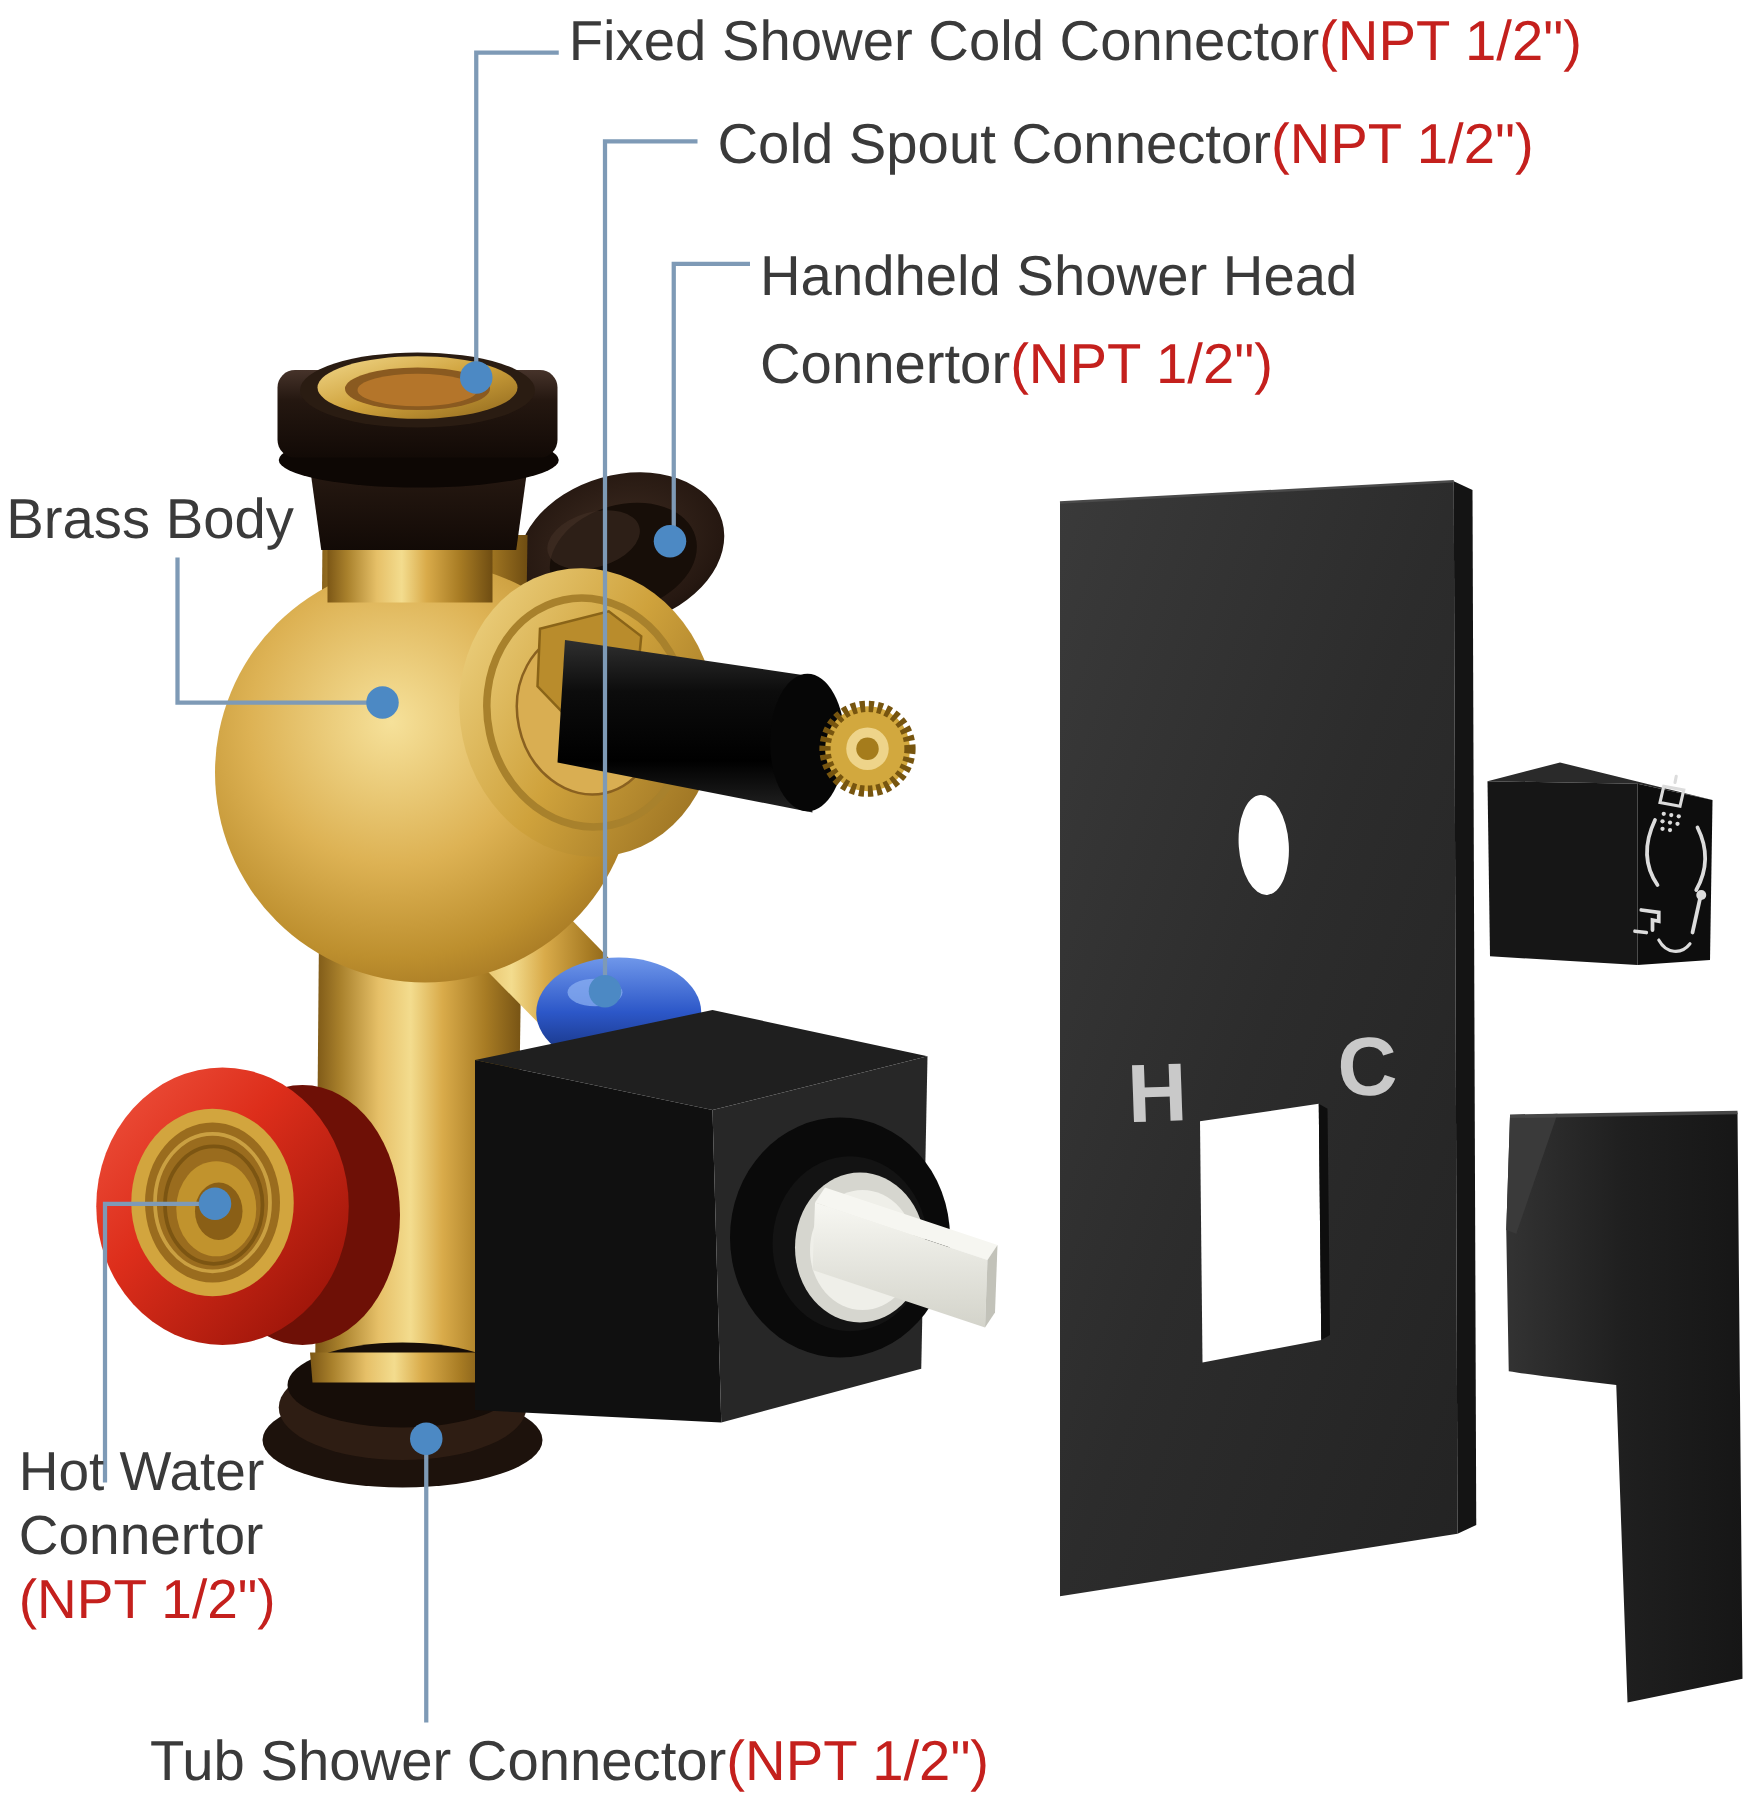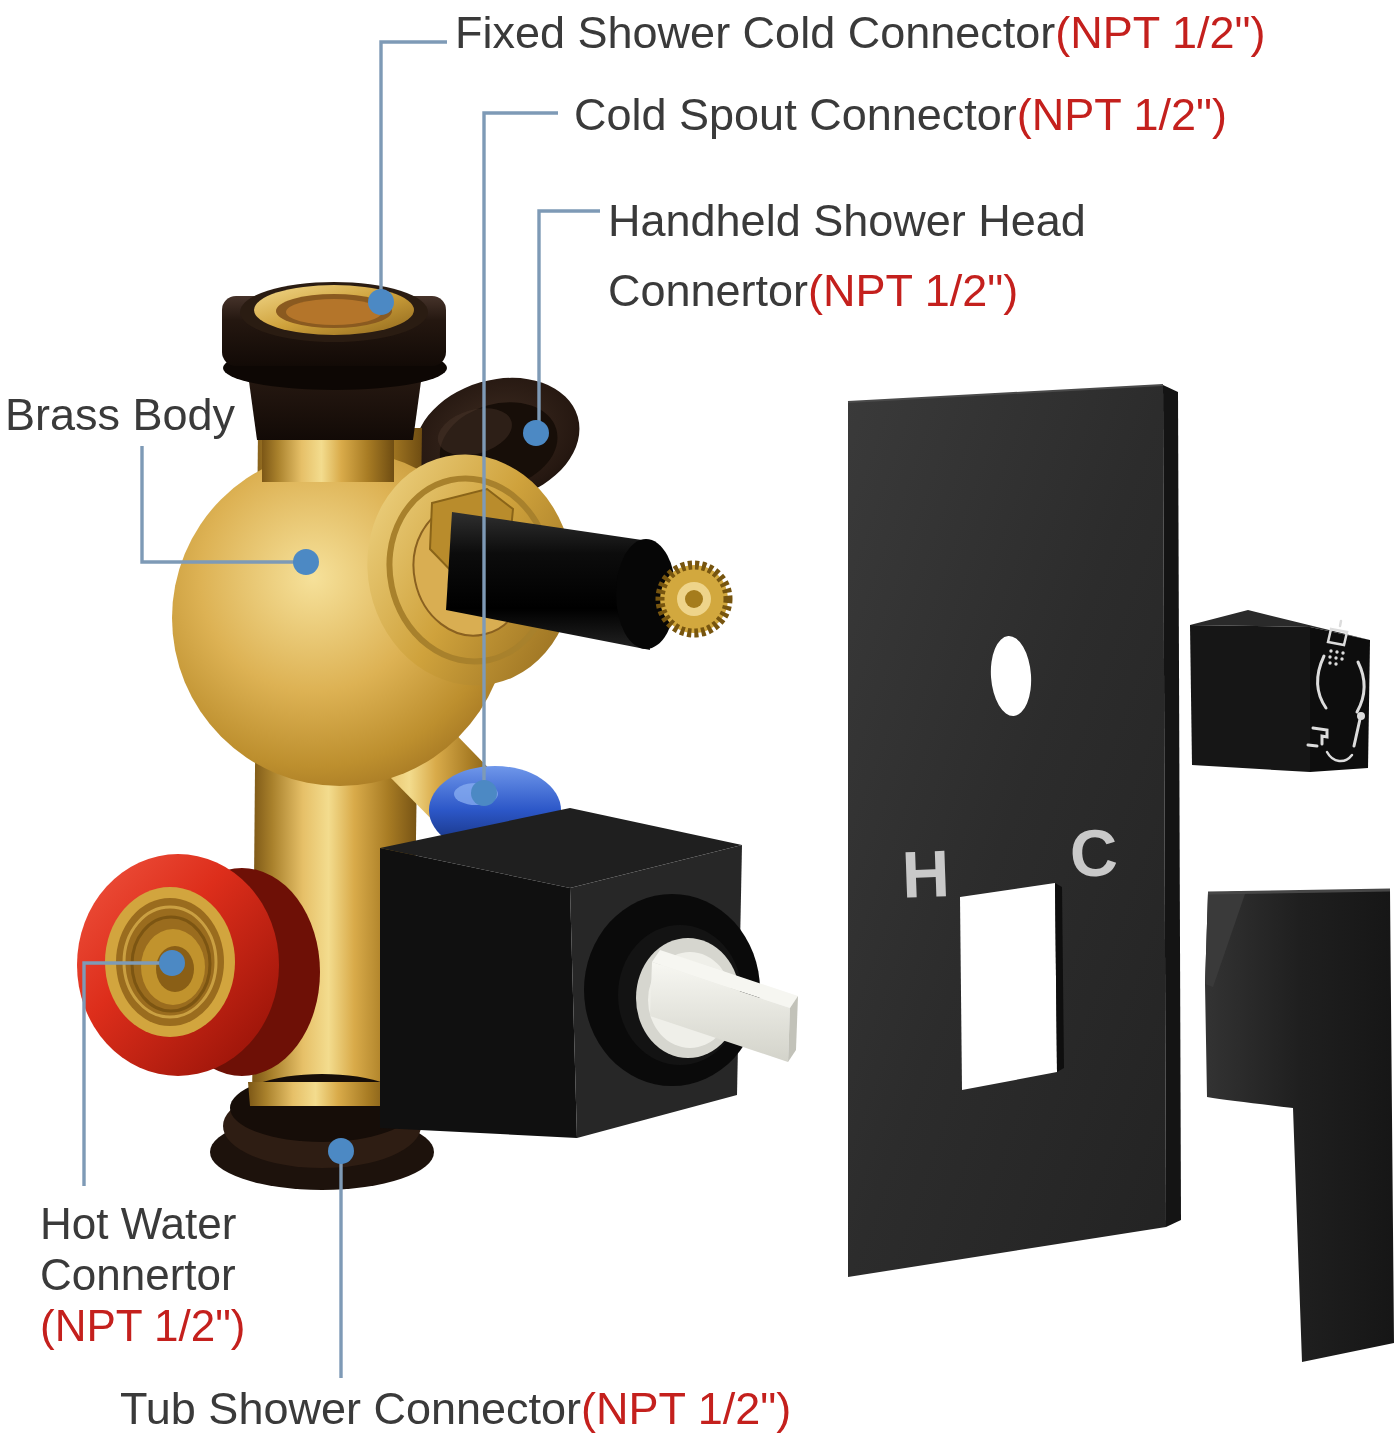--- a/index.html
+++ b/index.html
@@ -5,21 +5,21 @@
   html,body{margin:0;padding:0;background:#fff;}
   #stage{position:relative;width:1400px;height:1440px;background:#fff;overflow:hidden;
          font-family:"Liberation Sans", sans-serif;}
   #art{position:absolute;left:0;top:0;}
   .lbl{position:absolute;font:400 45px/1.18 "Liberation Sans",sans-serif;color:#3a3a3a;white-space:nowrap;}
   .lbl .spec{color:#c4201d;}
   .lbl-fixed{left:455px;top:6px;}
   .lbl-cold{left:574px;top:88px;}
   .lbl-handheld{left:608px;top:186px;line-height:70px;}
   .lbl-brass{left:5px;top:388px;}
-  .lbl-hot{left:15px;top:1198px;font-size:44px;line-height:51px;margin-left:25px;}
+  .lbl-hot{left:15px;top:1152px;font-size:44px;line-height:51px;}
   .lbl-tub{left:120px;top:1382px;}
 </style>
 </head>
 <body>
 
 <div id="stage">
 
 <svg id="art" width="1400" height="1440" viewBox="0 0 1400 1440">
   <defs>
     <linearGradient id="brassPipe" x1="0" y1="0" x2="1" y2="0">

